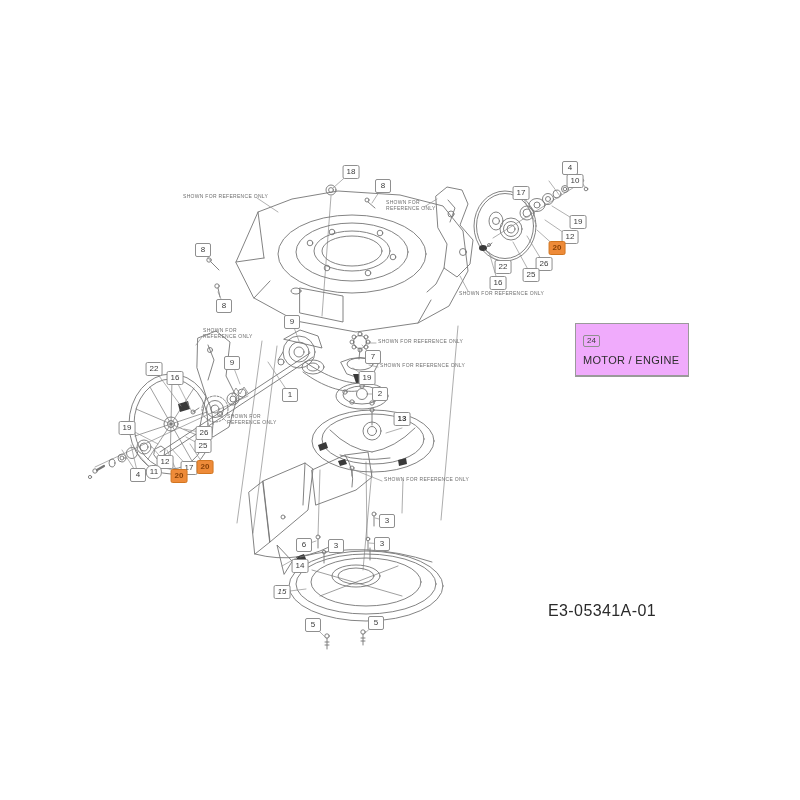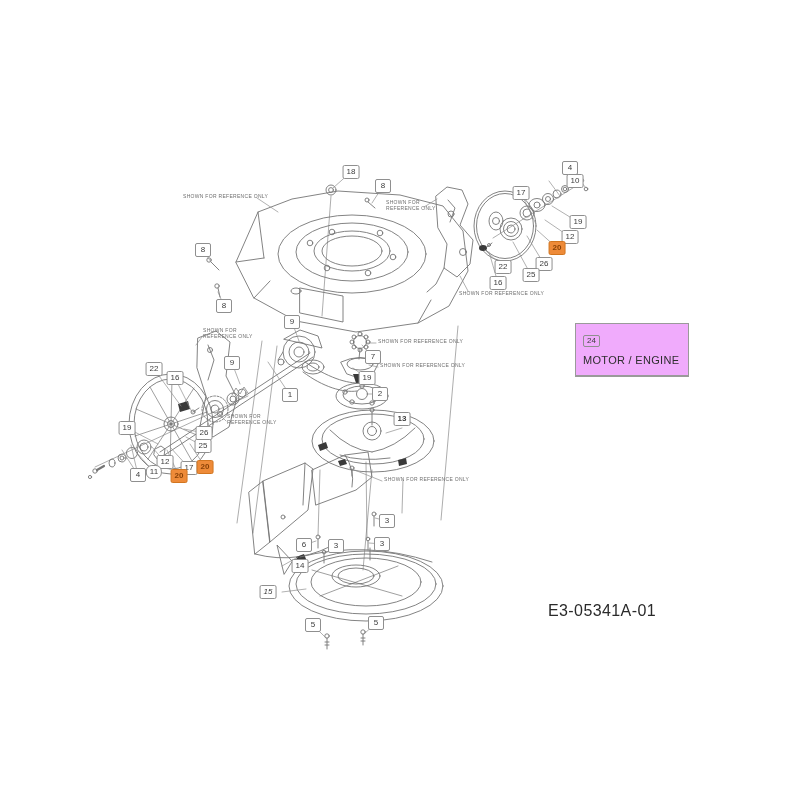--- a/index.html
+++ b/index.html
@@ -334,21 +334,21 @@
     <div class="callout" style="left: 189px; top: 468px;">17</div>
     <div class="callout" style="left: 154px; top: 472px; border-radius: 6px;">11</div>
     <div class="callout" style="left: 138px; top: 475px;">4</div>
     <div class="callout hl" style="left: 179px; top: 476px;">20</div>
     <div class="callout hl" style="left: 205px; top: 467px;">20</div>
     <div class="callout" style="left: 387px; top: 521px;">3</div>
     <div class="callout" style="left: 304px; top: 545px;">6</div>
     <div class="callout" style="left: 336px; top: 546px;">3</div>
     <div class="callout" style="left: 382px; top: 544px;">3</div>
     <div class="callout" style="left: 300px; top: 566px;">14</div>
-    <div class="callout" style="left: 268px; top: 592px; font-style: italic;">15</div>
+    <div class="callout" style="left: 282px; top: 592px; font-style: italic;">15</div>
     <div class="callout" style="left: 313px; top: 625px;">5</div>
     <div class="callout" style="left: 376px; top: 623px;">5</div>
     <div class="refnote" style="left: 183px; top: 193px;">
       <div>SHOWN FOR REFERENCE ONLY</div>
     </div>
     <div class="refnote" style="left: 386px; top: 199px;">
       <div>SHOWN FOR</div>
       <div>REFERENCE ONLY</div>
     </div>
     <div class="refnote" style="left: 459px; top: 290px;">

